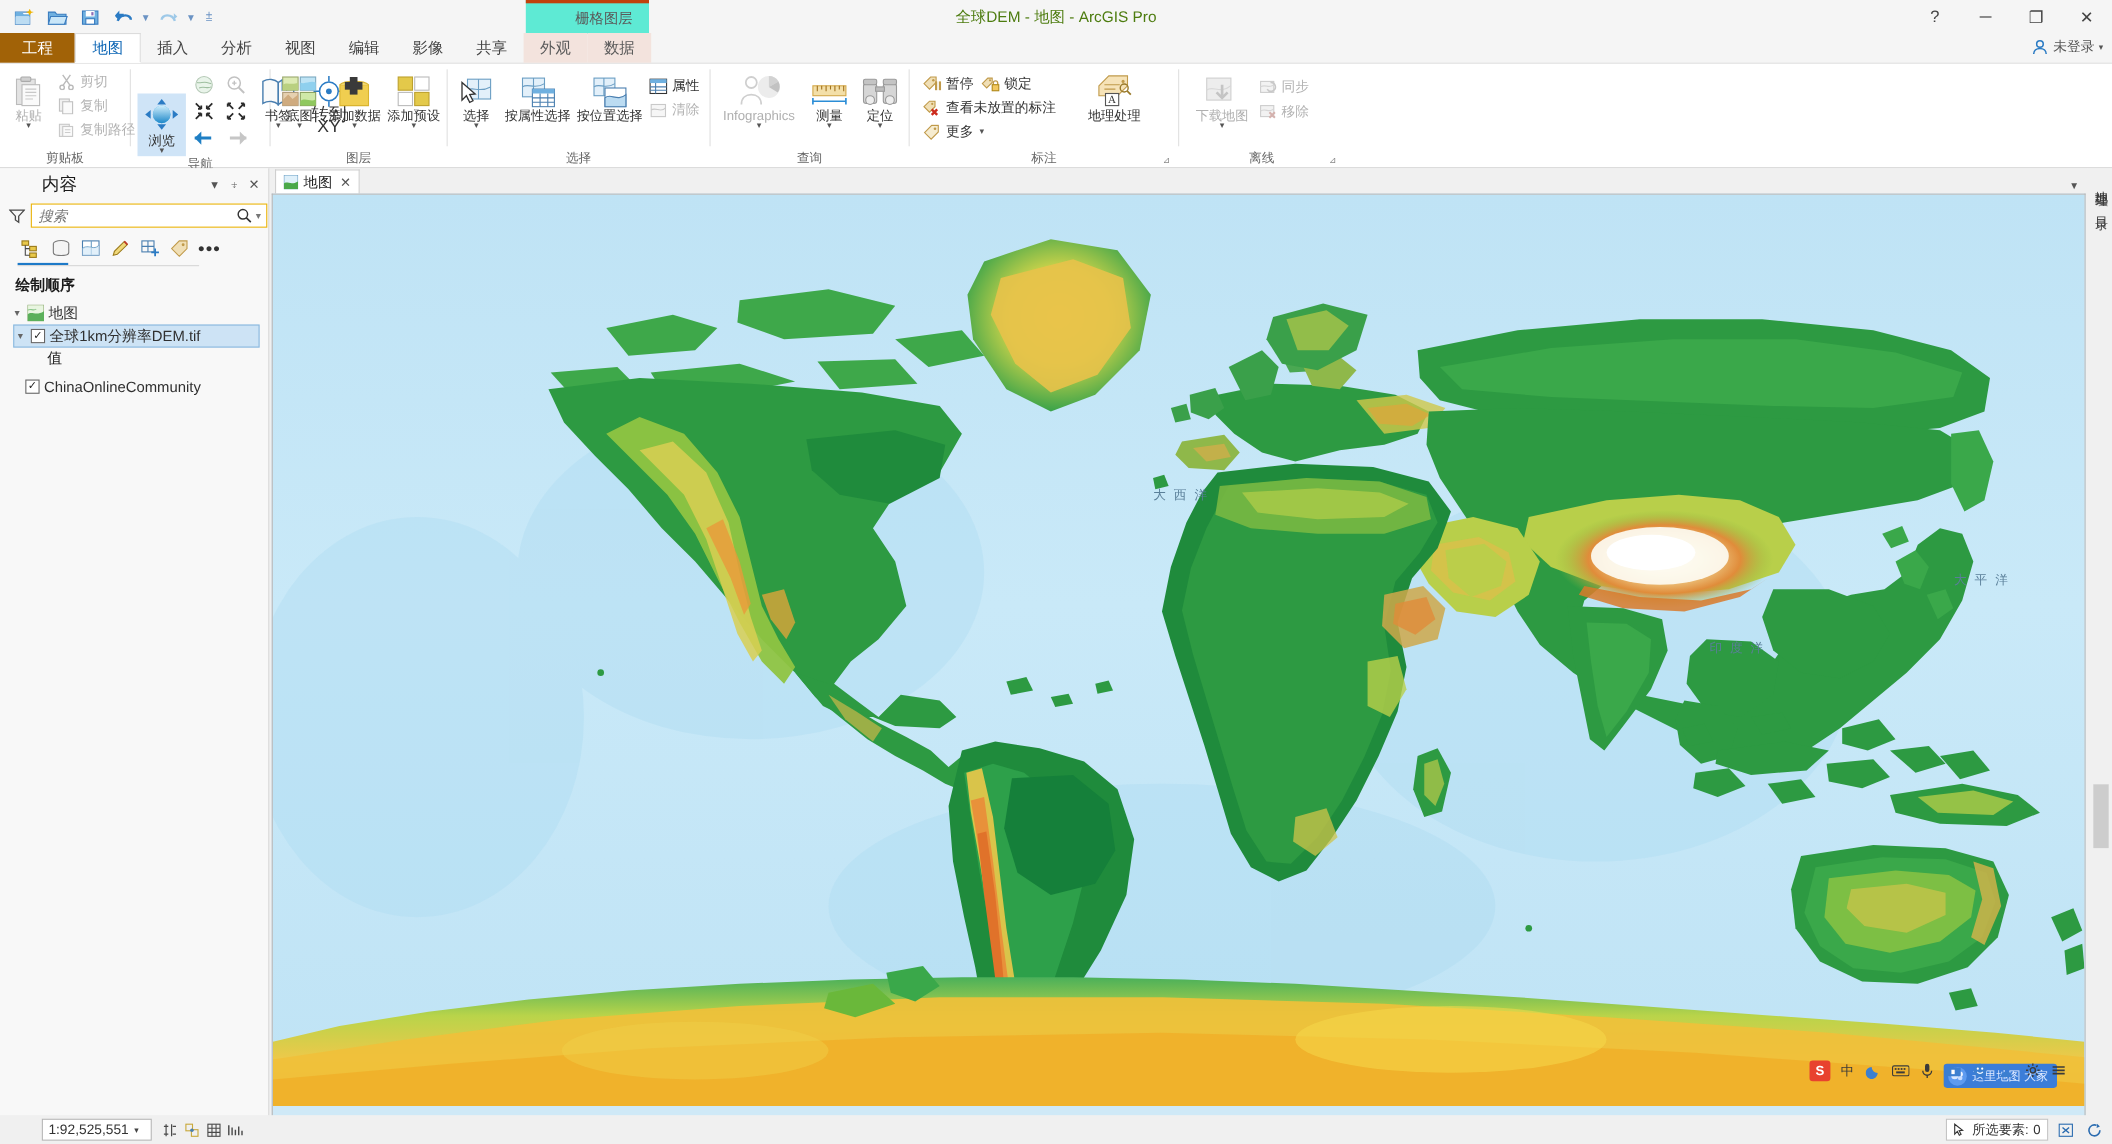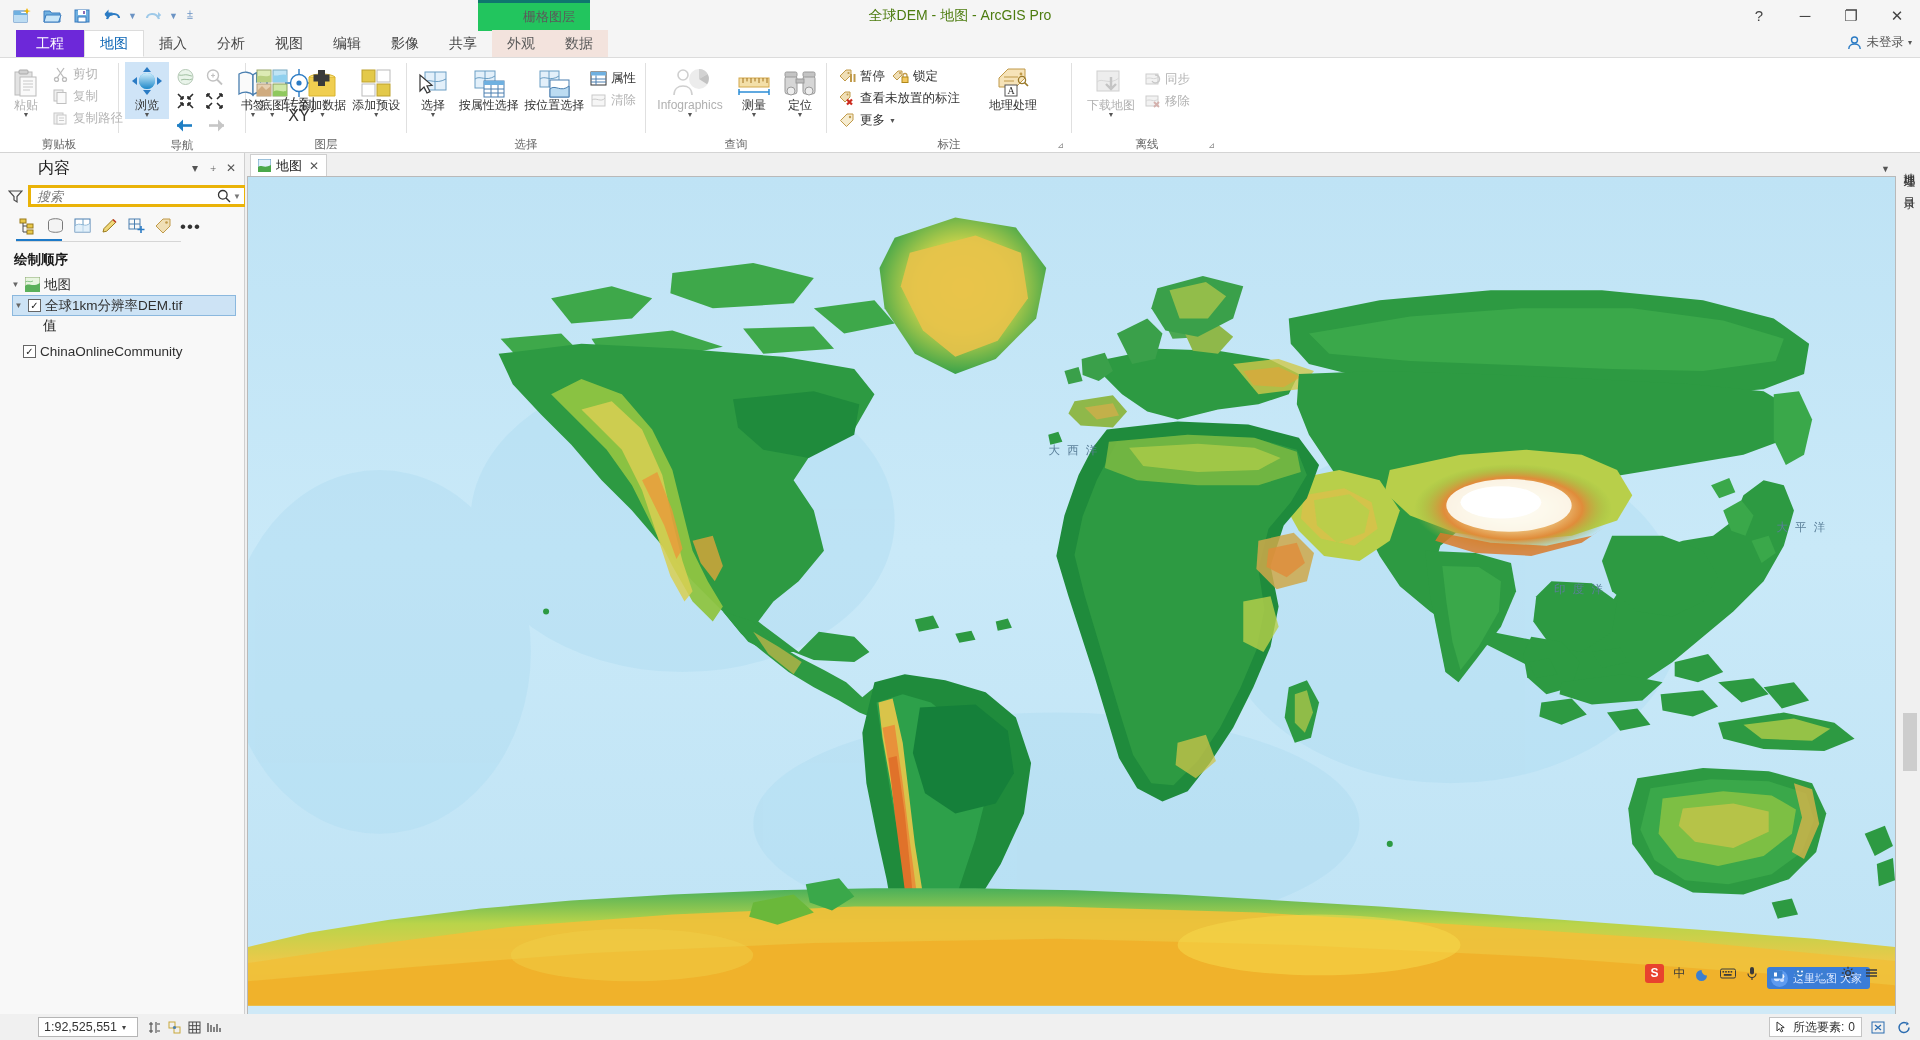--- a/index.html
+++ b/index.html
@@ -15,73 +15,73 @@
   .titlebar { height: 31px; background: #f5f5f5; display: flex; align-items: center; position: relative; flex: 0 0 31px; }
   .qat { display: flex; align-items: center; gap: 2px; padding-left: 8px; }
   .qat-btn { width: 28px; height: 24px; display: flex; align-items: center; justify-content: center; cursor: pointer; }
   .qat-sep { width: 9px; height: 24px; display: flex; align-items: center; justify-content: center; color: #6b93c4; font-size: 9px; cursor: pointer; }
   .title-text {
     position: absolute; left: 0; right: 0; text-align: center;
     font-size: 14px; color: #4d7c0f; pointer-events: none; line-height: 31px;
   }
   .ctxtab {
     position: absolute; left: 478px; top: 0; width: 112px; height: 31px;
-    background: #22c55e; border-top: 3px solid #0f766e;
+    background: #5eead4; border-top: 3px solid #c2410c;
     display: flex; align-items: center; justify-content: center;
     font-size: 13px; color: #5a5a5a; padding-left: 30px;
   }
   .win-ctrls { position: absolute; right: 0; top: 0; height: 31px; display: flex; align-items: center; }
   .win-btn { width: 46px; height: 31px; display: flex; align-items: center; justify-content: center; color: #444; font-size: 15px; cursor: pointer; }
 
   
   .tabbar { height: 27px; background: #f5f5f5; display: flex; align-items: flex-end; position: relative; flex: 0 0 27px; border-bottom: 1px solid #dcdcdc; }
   .tab {
     height: 27px; padding: 0 15px; display: flex; align-items: center;
     font-size: 14px; color: #444; cursor: pointer; white-space: nowrap;
   }
-  .tab.project { background: #6d28d9; color: #fff; font-weight: normal; padding: 0 20px; margin-left: 16px; }
+  .tab.project { background: #a16207; color: #fff; font-weight: normal; padding: 0 20px; }
   .tab.active { background: #fff; color: #0a64b4; border: 1px solid #dcdcdc; border-bottom: 1px solid #fff; position: relative; z-index: 3; }
   .tab.ctx { background: #f3e3dd; color: #5a5a5a; }
   .tabbar-right { position: absolute; right: 8px; top: 3px; display: flex; align-items: center; gap: 10px; font-size: 12.5px; color: #3a6ea5; }
   .signin { display: flex; align-items: center; gap: 4px; color: #555; }
 
   
   .ribbon { height: 95px; background: #fff; border-bottom: 1px solid #d4d4d4; display: flex; align-items: stretch; flex: 0 0 95px; position: relative; }
   .rgroup { display: flex; flex-direction: column; position: relative; padding: 0 4px; }
   .rgroup-body { flex: 1; display: flex; align-items: flex-start; padding-top: 4px; gap: 2px; }
   .rgroup-label { height: 16px; text-align: center; font-size: 11.5px; color: #666; line-height: 16px; position: relative; }
   .rgroup-label .dlg { position: absolute; right: 2px; top: 2px; width: 9px; height: 9px; color: #888; font-size: 8px; }
   .rsep { width: 1px; background: #e0e0e0; margin: 5px 0 19px 0; }
 
   .bigbtn {
     width: auto; min-width: 44px; display: flex; flex-direction: column; align-items: center;
     padding: 3px 4px 0 4px; cursor: pointer; font-size: 12px; color: #333;
   }
-  .bigbtn.sel { background: #cfe4f7; }
+  .bigbtn.sel { background: #cfe4f7; margin-top: 23px; }
   .bigbtn .ic { height: 33px; display: flex; align-items: flex-end; justify-content: center; }
   .bigbtn .lb { margin-top: 1px; text-align: center; line-height: 13px; white-space: nowrap; }
   .bigbtn .caret { font-size: 7px; color: #555; line-height: 8px; margin-top: -1px; }
   .bigbtn.dis { color: #b0b0b0; }
 
   .smallcol { display: flex; flex-direction: column; justify-content: flex-start; gap: 1px; padding-top: 2px; }
   .smallbtn { display: flex; align-items: center; gap: 4px; padding: 1px 5px 1px 2px; font-size: 12.5px; color: #333; cursor: pointer; white-space: nowrap; height: 21px; }
   .smallbtn.dis { color: #b3b3b3; }
   .smallbtn .sic { width: 17px; height: 17px; display: flex; align-items: center; justify-content: center; flex: 0 0 17px; }
 
   
   .mainrow { flex: 1; display: flex; min-height: 0; background: #f0f0f0; position: relative; }
 
   
   .pane { width: 245px; background: #f8f8f8; border-right: 1px solid #cfcfcf; display: flex; flex-direction: column; flex: 0 0 245px; }
   .pane-hd { height: 30px; display: flex; align-items: center; padding: 0 4px 0 10px; }
   .pane-title { font-size: 16px; color: #1a1a1a; flex: 1; margin-left: 28px; }
   .pane-hd-btn { width: 18px; height: 20px; display: flex; align-items: center; justify-content: center; color: #555; font-size: 12px; cursor: pointer; }
   .pane-search { display: flex; align-items: center; gap: 5px; padding: 2px 6px 4px 8px; }
   .filter-ic { width: 18px; display: flex; justify-content: center; color: #555; }
-  .searchbox { flex: 1; height: 22px; border: 3px solid #eab308; background: #fff; display: flex; align-items: center; padding: 0 3px 0 6px; }
+  .searchbox { flex: 1; height: 22px; border: 1px solid #eab308; background: #fff; display: flex; align-items: center; padding: 0 3px 0 6px; }
   .searchbox input { border: 0; outline: 0; flex: 1; font-size: 13px; font-style: italic; color: #777; font-family: inherit; background: transparent; }
   .searchbox .sic2 { color: #3a3a3a; font-size: 13px; padding: 0 2px; }
   .pane-tools { display: flex; align-items: center; gap: 2px; padding: 3px 6px 0 16px; }
   .ptool { width: 25px; height: 24px; display: flex; align-items: center; justify-content: center; cursor: pointer; }
   .ptool-underline { height: 2px; background: #1e7ac8; width: 46px; margin: 1px 0 0 16px; }
   .ptool-line { height: 1px; background: #d6d6d6; width: 165px; margin-left: 16px; }
   .toc { flex: 1; overflow: hidden; padding-top: 7px; font-size: 13.5px; }
   .toc-hdr { font-weight: bold; padding: 2px 0 5px 14px; font-size: 13.5px; color: #1a1a1a; }
   .toc-row { display: flex; align-items: center; height: 21px; gap: 4px; padding-left: 10px; }
   .toc-row.sel { background: #cde3f5; border: 1px solid #8bb8de; }

